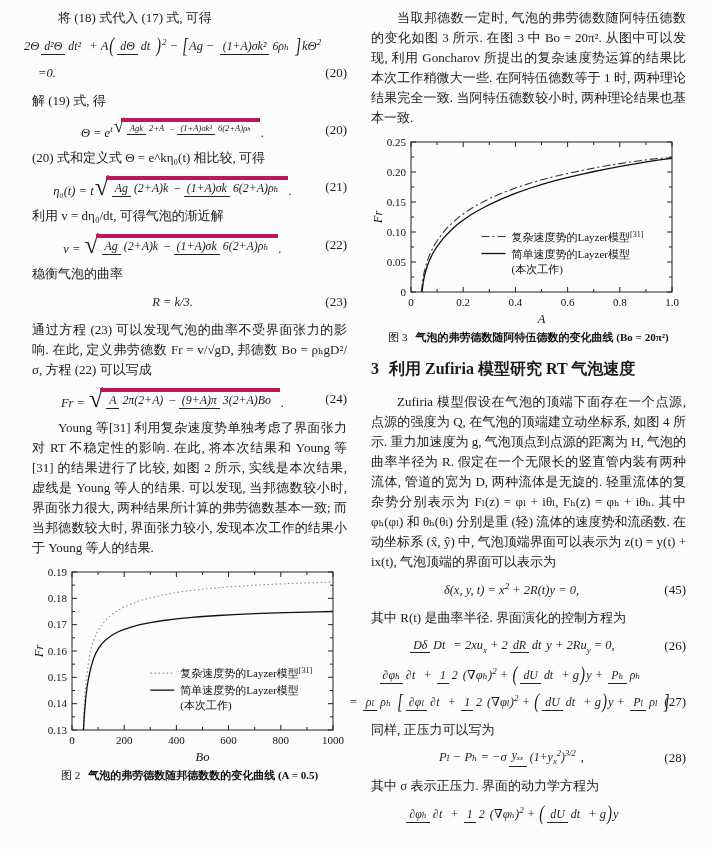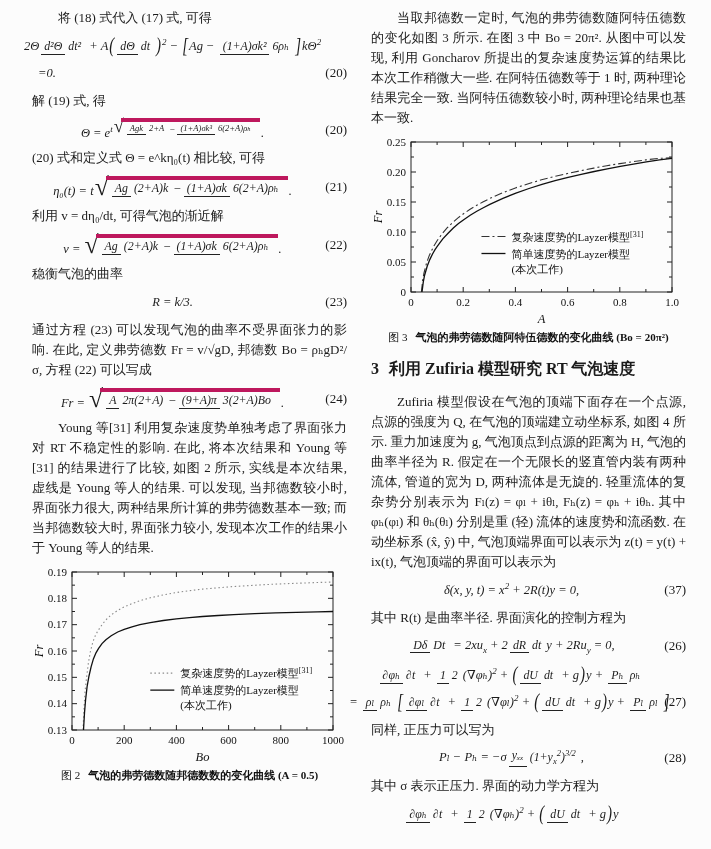--- a/index.html
+++ b/index.html
@@ -282,21 +282,21 @@
         </figcaption>
       </figure>
 
       <h2 class="sec-heading">
         <span class="sec-num">3</span><span>利用 Zufiria 模型研究 RT 气泡速度</span>
       </h2>
 
       <p class="para ind">Zufiria 模型假设在气泡的顶端下面存在一个点源, 点源的强度为 Q, 在气泡的顶端建立动坐标系, 如图 4 所示. 重力加速度为 g, 气泡顶点到点源的距离为 H, 气泡的曲率半径为 R. 假定在一个无限长的竖直管内装有两种流体, 管道的宽为 D, 两种流体是无旋的. 轻重流体的复杂势分别表示为 Fₗ(z) = φₗ + iθₗ, Fₕ(z) = φₕ + iθₕ. 其中 φₕ(φₗ) 和 θₕ(θₗ) 分别是重 (轻) 流体的速度势和流函数. 在动坐标系 (x̂, ŷ) 中, 气泡顶端界面可以表示为 z(t) = y(t) + ix(t), 气泡顶端的界面可以表示为</p>
       <div class="eqrow">
           <span class="eq">δ(x, y, t) = x<sup>2</sup> + 2R(t)y = 0,</span>
-          <span class="eqnum">(37)</span>
+          <span class="eqnum">(45)</span>
         </div>
       <p class="para">其中 R(t) 是曲率半径. 界面演化的控制方程为</p>
       <div class="eqrow">
           <span class="eq"><span class="frac">
               <span class="num">Dδ</span>
               <span class="den">Dt</span>
             </span> = 2xu<sub>x</sub> + 2<span class="frac">
               <span class="num">dR</span>
               <span class="den">dt</span>
             </span>y + 2Ru<sub>y</sub> = 0,</span>

